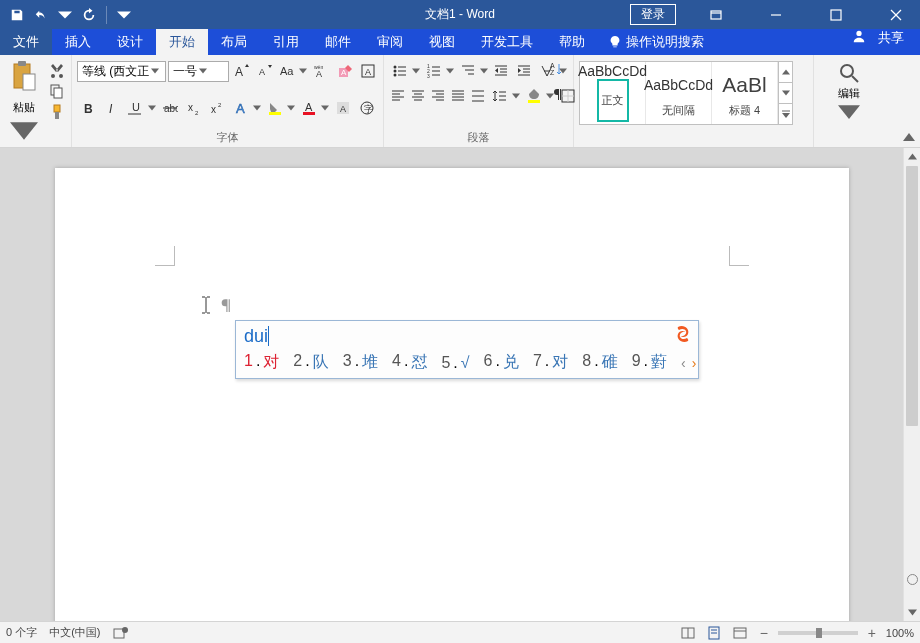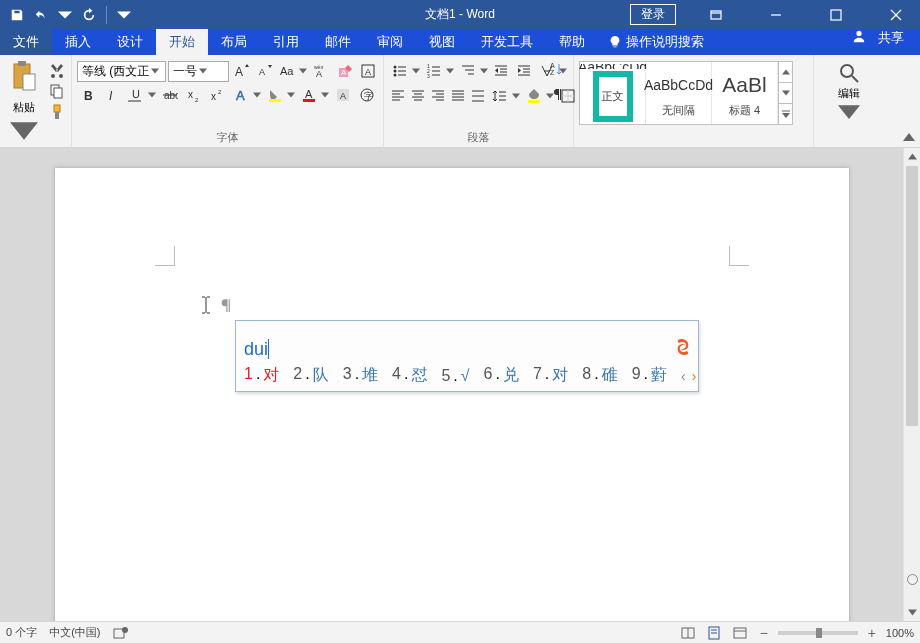--- a/index.html
+++ b/index.html
@@ -36,21 +36,21 @@
 
 .clip-col { display: flex; flex-direction: column; align-items: center; gap: 2px; }
 .paste-btn { width: 38px; display: flex; flex-direction: column; align-items: center; cursor: pointer; padding-top: 2px; }
 .paste-btn svg { width: 28px; height: 32px; }
 .paste-btn .lbl { font-size: 11px; margin-top: 8px; }
 .clip-side { display: flex; flex-direction: column; gap: 1px; padding-top: 2px; }
 .sm-btn { width: 20px; height: 20px; display: flex; align-items: center; justify-content: center; cursor: pointer; }
 .sm-btn svg { width: 16px; height: 16px; }
 
 
-.font-rows { display: flex; flex-direction: column; gap: 2px; padding-top: 2px; text-align: right; }
+.font-rows { display: flex; flex-direction: column; gap: 15px; padding-top: 2px; text-align: right; }
 .row { display: flex; align-items: center; gap: 2px; }
 .combo { border: 1px solid #ababab; background: #fff; height: 21px; display: flex; align-items: center; padding: 0 2px 0 4px; font-size: 12px; cursor: pointer; }
 .combo .dd { width: 12px; display: flex; justify-content: center; }
 .combo .dd svg { width: 8px; height: 8px; }
 .font-name { width: 94px; }
 .font-size { width: 64px; }
 .rb-btn { width: 22px; height: 22px; display: flex; align-items: center; justify-content: center; cursor: pointer; border: 1px solid transparent; }
 .rb-btn svg { width: 16px; height: 16px; }
 .rb-split { display: flex; align-items: center; }
 .rb-split .dd { width: 10px; height: 22px; display: flex; align-items: center; justify-content: center; cursor: pointer; }
@@ -60,21 +60,21 @@
 .para-rows { display: flex; flex-direction: column; gap: 3px; padding-top: 2px; }
 
 
 .styles-body { display: flex; align-items: flex-start; gap: 2px; padding-top: 3px; }
 .style-gallery { border: 1px solid #c0c0c0; background: #fff; display: flex; height: 64px; }
 .style-item { width: 66px; border-right: 1px solid #e8e8e8; display: flex; flex-direction: column; align-items: center; justify-content: center; cursor: pointer; padding: 2px; }
 .style-item:last-child { border-right: none; }
 .style-prev { font-size: 14px; color: #333; height: 32px; display: flex; align-items: center; overflow: hidden; white-space: nowrap; }
 .style-prev.big { font-size: 21px; color: #404040; font-weight: 300; }
 .style-nm { font-size: 11px; color: #444; margin-top: 2px; }
-.style-item.sel .style-nm { border: 6px solid #14b8a6; padding: 12px 3px; }
+.style-item.sel .style-nm { border: 2px solid #14b8a6; padding: 12px 3px; }
 .gallery-scroll { width: 14px; display: flex; flex-direction: column; border-left: 1px solid #c0c0c0; }
 .gs-btn { flex: 1; display: flex; align-items: center; justify-content: center; border-bottom: 1px solid #c0c0c0; cursor: pointer; }
 .gs-btn:last-child { border-bottom: none; }
 .gs-btn svg { width: 8px; height: 8px; }
 
 
 .edit-col { display: flex; flex-direction: column; align-items: flex-end; padding-top: 4px; width: 48px; }
 .find-btn { width: 36px; display: flex; flex-direction: column; align-items: center; cursor: pointer; }
 .find-btn svg { width: 22px; height: 22px; }
 .find-btn .lbl { font-size: 11px; margin-top: 2px; }
@@ -88,21 +88,21 @@
 .page { position: absolute; left: 55px; top: 20px; width: 794px; height: 1100px; background: #fff; box-shadow: 0 0 4px rgba(0,0,0,0.25); }
 .page-margin { position: absolute; left: 118px; top: 94px; right: 118px; }
 .crop { position: absolute; width: 20px; height: 20px; }
 .crop.tl { left: 100px; top: 78px; border-right: 1px solid #bbb; border-bottom: 1px solid #bbb; }
 .crop.tr { right: 100px; top: 78px; border-left: 1px solid #bbb; border-bottom: 1px solid #bbb; }
 .cursor-mark { position: absolute; left: 26px; top: 34px; display: flex; align-items: center; gap: 4px; }
 .cursor-mark svg { width: 14px; height: 18px; }
 
 
 .ime { position: absolute; left: 235px; top: 320px; width: 464px; border: 1px solid #9bb7d6; background: #fdfdfd; box-shadow: 1px 2px 3px rgba(0,0,0,0.15); }
-.ime-input-row { padding: 4px 8px 2px 8px; position: relative; margin-top: 13px; }
+.ime-input-row { padding: 4px 8px 2px 8px; position: relative; }
 .ime-input { font-size: 18px; color: #1a6bc7; font-family: "SimSun", monospace; }
 .ime-input .crsr { border-right: 1px solid #1a6bc7; animation: blink 1s infinite; }
 @keyframes blink { 50% { border-color: transparent; } }
 .ime-logo { position: absolute; right: 4px; top: 2px; width: 22px; height: 22px; }
 .ime-logo svg { width: 22px; height: 22px; }
 .ime-cands { padding: 3px 8px 5px 8px; display: flex; align-items: center; gap: 14px; font-size: 16px; font-family: "SimSun", serif; }
 .cand { display: flex; gap: 3px; cursor: pointer; }
 .cand .num { color: #555; }
 .cand .ch { color: #3a76b5; }
 .cand.sel .num { color: #d23; }

